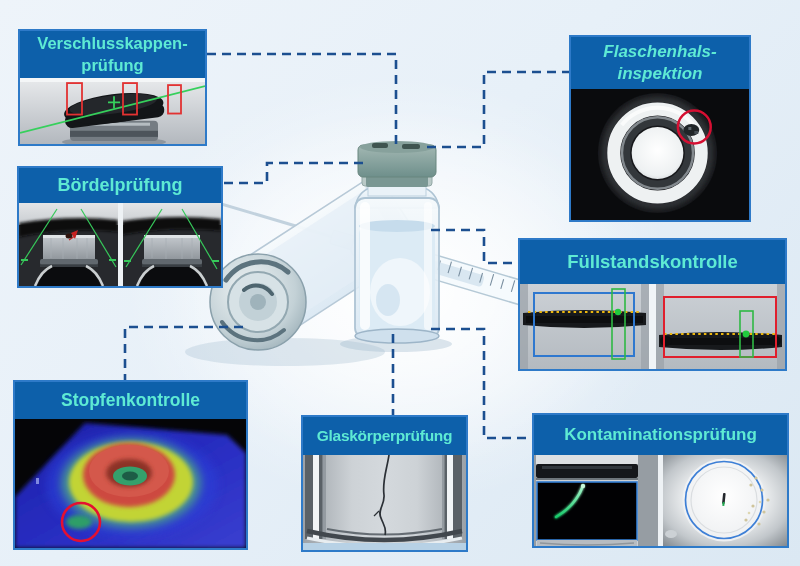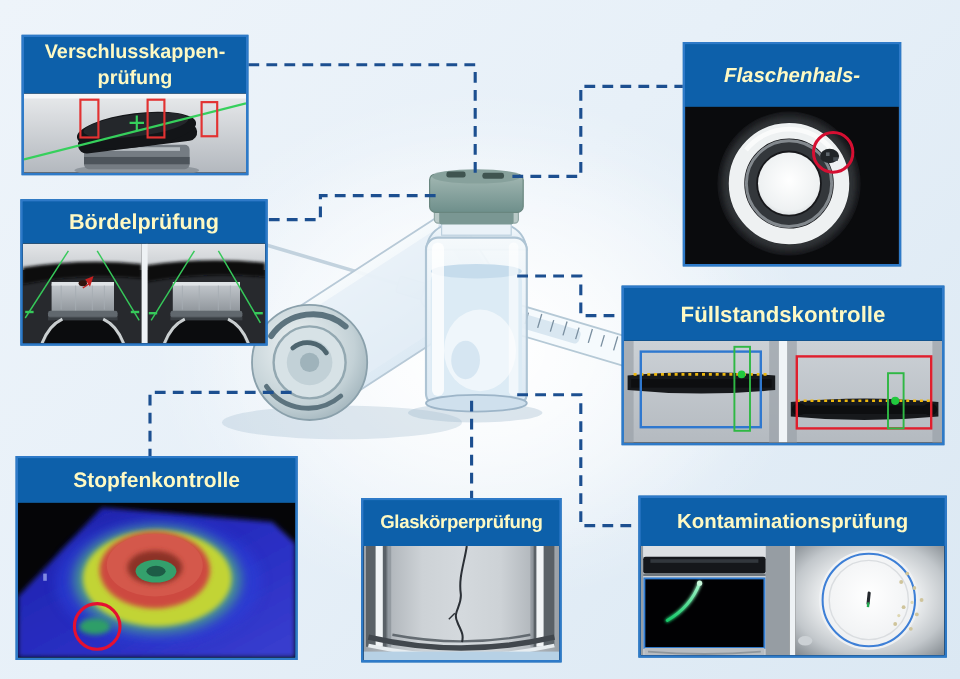--- a/index.html
+++ b/index.html
@@ -9,21 +9,21 @@
     background:
       radial-gradient(340px 260px at 400px 290px, rgba(255,255,255,.85), rgba(255,255,255,0) 70%),
       linear-gradient(135deg,#eef4fa 0%,#e7f0f8 45%,#dbe8f3 100%);
   }
   .layer{position:absolute;left:0;top:0;width:800px;height:566px;}
   .card{
     position:absolute;display:flex;flex-direction:column;
     border:2px solid #2e7ac8;background:#0d60aa;box-sizing:border-box;
   }
   .banner{
-    flex:0 0 auto;background:#0d60aa;color:#fef9c3;font-weight:bold;
+    flex:0 0 auto;background:#0d60aa;color:#5eead4;font-weight:bold;
     display:flex;flex-direction:column;align-items:center;justify-content:center;
     text-align:center;line-height:1.3;
   }
   .imgwrap{flex:1 1 auto;position:relative;overflow:hidden;background:#222;}
   .imgwrap svg{display:block;width:100%;height:100%;}
   #card-verschluss{left:18px;top:29px;width:189px;height:117px;}
   #card-verschluss .banner{height:47px;font-size:16.5px;}
   #card-flaschenhals{left:569px;top:35px;width:182px;height:187px;}
   #card-flaschenhals .banner{height:52px;font-size:17px;font-style:italic;}
   #card-boerdel{left:17px;top:166px;width:206px;height:122px;}
@@ -151,20 +151,21 @@
           <rect x="103" y="5" width="14" height="31"></rect>
           <rect x="148" y="7" width="13" height="28"></rect>
         </g>
       </svg>
     </div>
   </div>
 
   <div class="card" id="card-flaschenhals">
     <div class="banner">
       <span>Flaschenhals-</span>
+      <span>inspektion</span>
     </div>
     <div class="imgwrap">
       <svg viewBox="0 0 179 131" preserveAspectRatio="none">
         <defs>
           <radialGradient id="discG" cx="50%" cy="45%" r="60%">
             <stop offset="0%" stop-color="#ffffff"></stop>
               <stop offset="80%" stop-color="#eef1f2"></stop>
               <stop offset="100%" stop-color="#d5d9dc"></stop>
           </radialGradient>
           <filter id="soft1" x="-30%" y="-30%" width="160%" height="160%">

